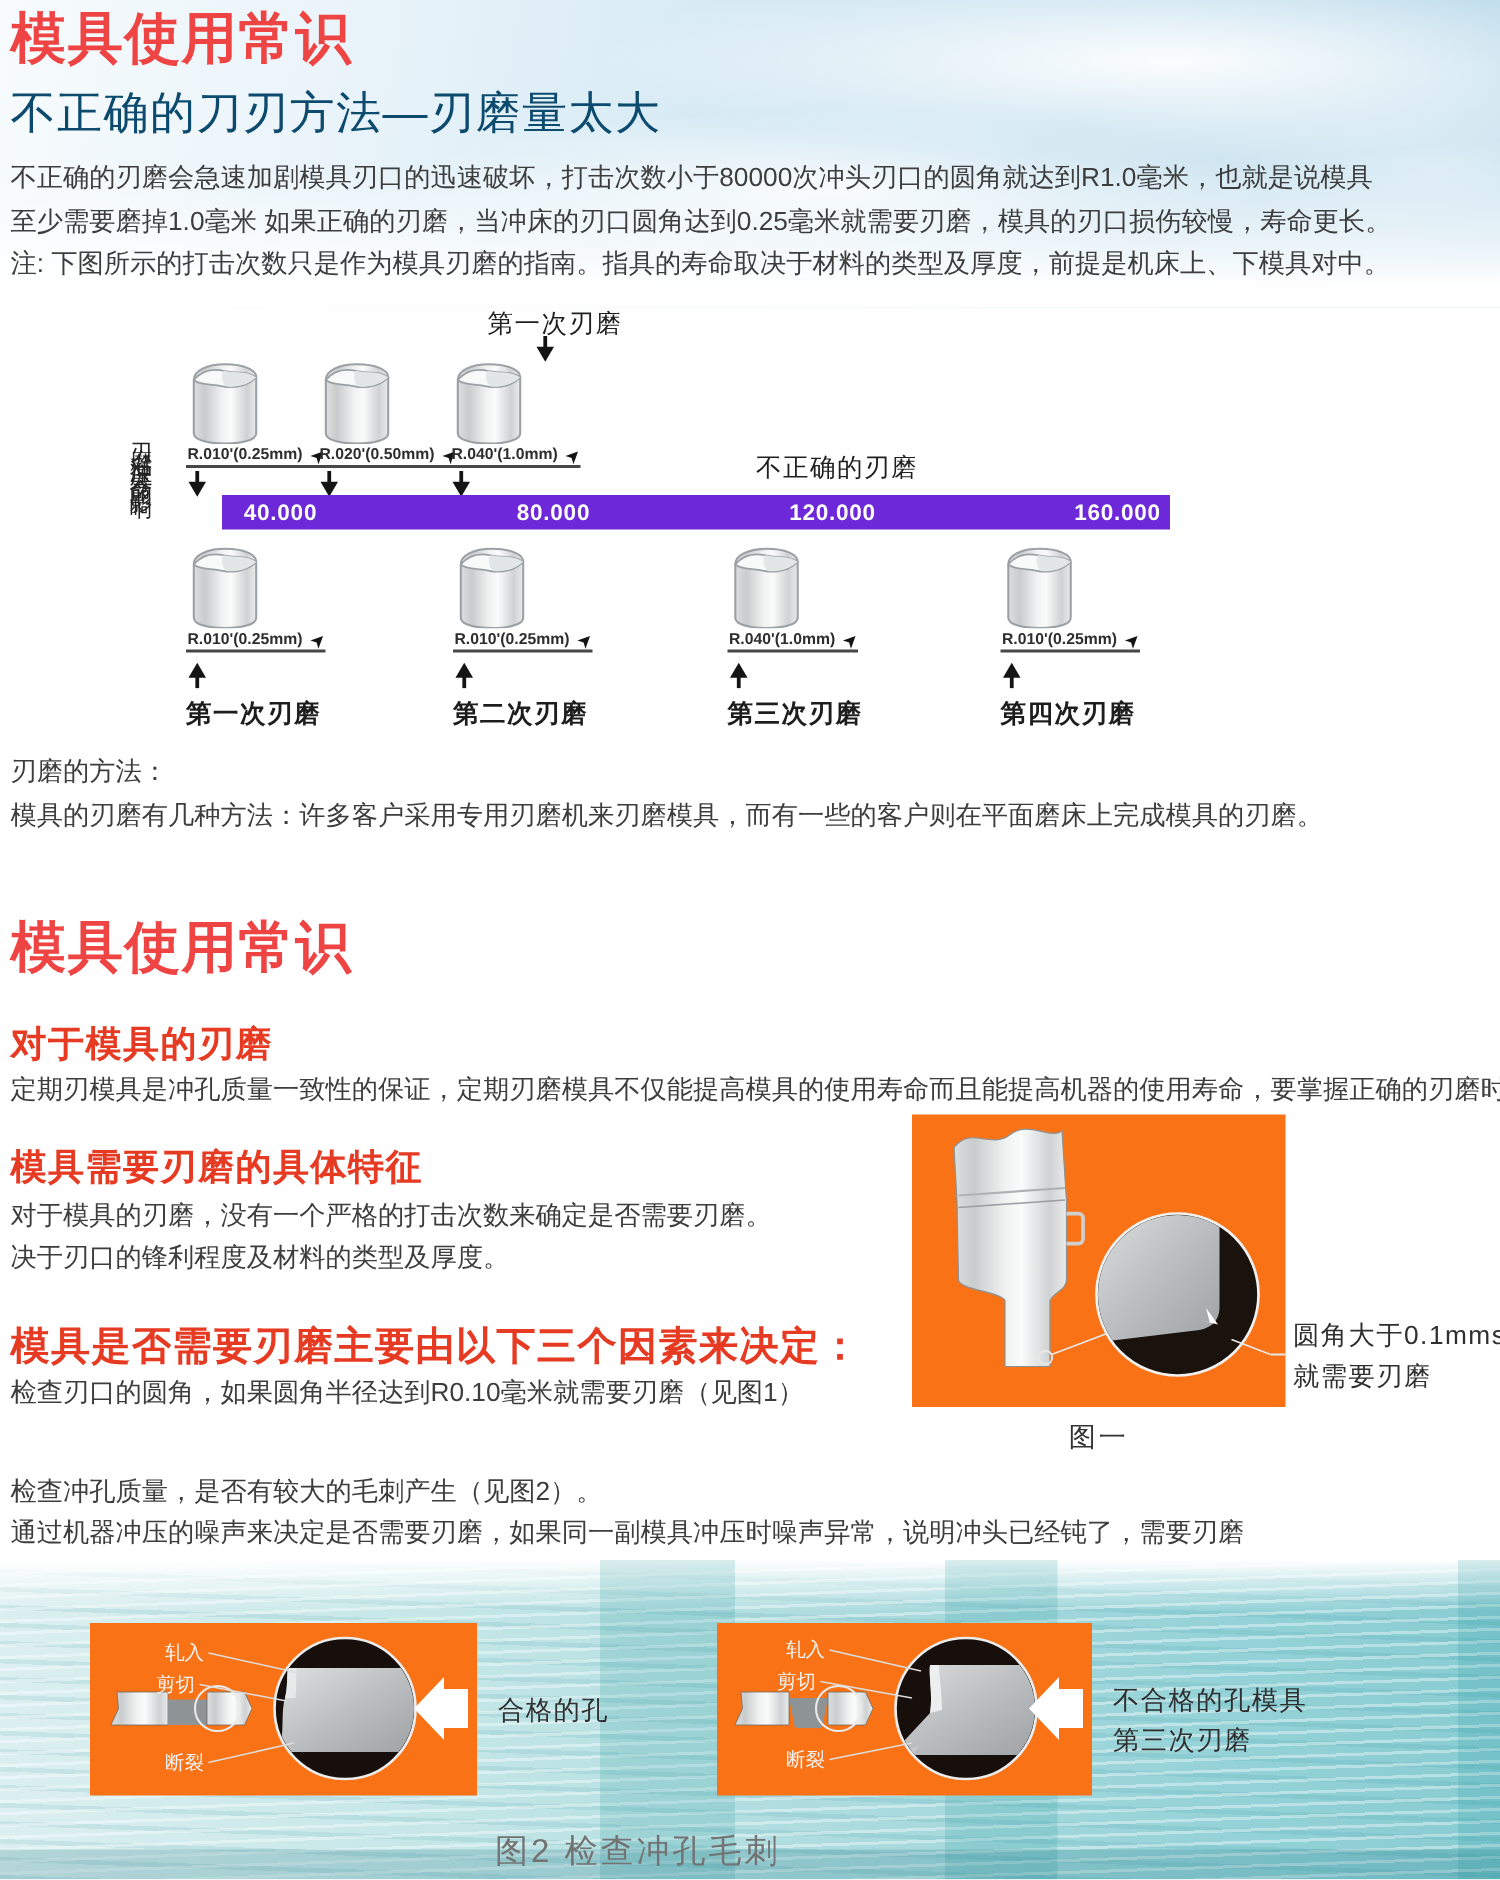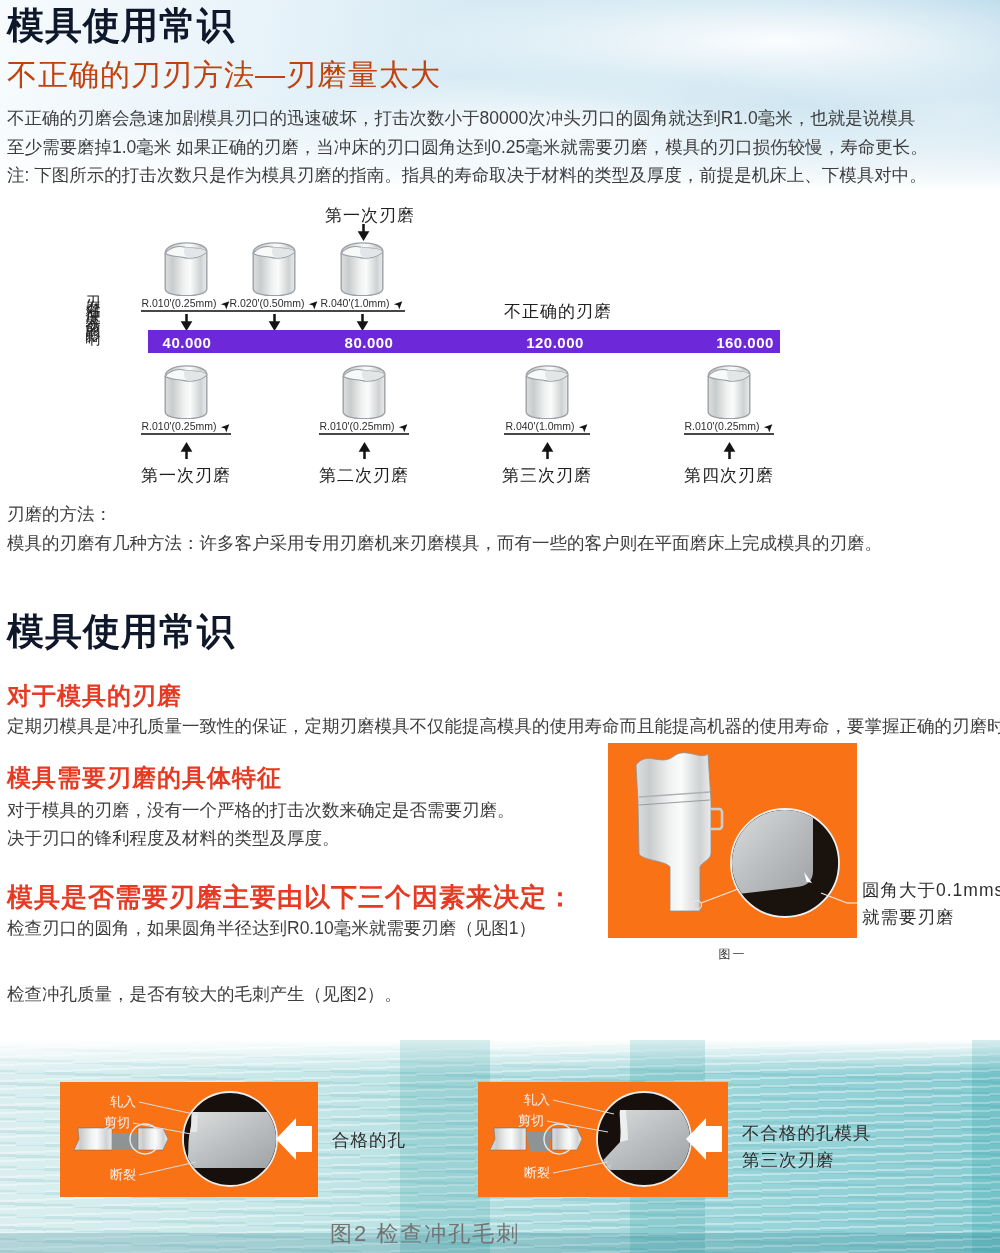--- a/index.html
+++ b/index.html
@@ -16,43 +16,43 @@
   .water{position:absolute;left:0;top:1040px;width:1000px;height:213px;
     background:
       linear-gradient(180deg,#ffffff 0%,rgba(255,255,255,0) 16%),
       repeating-linear-gradient(178deg, rgba(255,255,255,.38) 0 2px, rgba(255,255,255,0) 2px 8px),
       repeating-linear-gradient(2deg, rgba(24,135,148,.10) 0 3px, rgba(255,255,255,0) 3px 12px),
       linear-gradient(90deg,#dceff0 0%,#c6e7e8 28%,#aedcdf 55%,#96d3d8 80%,#88ccd2 100%);}
   .water-stripe{position:absolute;top:0;bottom:0;background:rgba(21,140,152,.16);}
   .water-bottom{position:absolute;left:0;right:0;bottom:0;height:20px;background:rgba(14,108,124,.20);}
   
   .abs{position:absolute;}
-  .h-big{font-size:37px;font-weight:bold;color:#0f172a;letter-spacing:1px;line-height:1.1;}
-  .h-sub{font-size:30px;font-weight:500;color:#c2410c;letter-spacing:1px;}
+  .h-big{font-size:37px;font-weight:bold;color:#ef4444;letter-spacing:1px;line-height:1.1;}
+  .h-sub{font-size:30px;font-weight:500;color:#0c4a6e;letter-spacing:1px;}
   .h-sec{font-size:24px;font-weight:600;color:#e63a22;letter-spacing:1px;}
   .body-t{font-size:17.5px;color:#3d3d3d;line-height:28.5px;white-space:nowrap;}
   .red-note{font-size:16.5px;font-weight:bold;color:#e8451f;letter-spacing:.5px;}
   .dlabel{font-size:17px;color:#1f1f1f;letter-spacing:1px;}
   .side-label{writing-mode:vertical-rl;letter-spacing:4px;font-size:15px;color:#222;}
   
-  .punit{position:absolute;width:124px;display:flex;flex-direction:column;align-items:center;}
+  .punit{position:absolute;width:124px;display:flex;flex-direction:column;align-items:flex-start;font-weight:bold;}
   .punch-svg{width:52px;height:56px;}
   .rlabel{font-size:10.5px;color:#2d2d2d;border-bottom:2px solid #474747;
           padding:0 15px 1px 1px;position:relative;white-space:nowrap;margin-top:1px;}
   .cur{position:absolute;right:0;bottom:0;font-size:12px;line-height:12px;
        transform:rotate(-45deg);color:#141414;}
   .arr{width:15px;height:18px;margin-top:2px;}
   .arr-up{margin-top:6px;}
   .pname{font-size:17px;color:#1d1d1d;margin-top:5px;letter-spacing:1px;white-space:nowrap;}
   .bar{position:absolute;left:148px;top:330px;width:632px;height:23px;background:#6d28d9;}
   .bar-num{position:absolute;top:50%;transform:translate(-50%,-50%);
            color:#ffffff;font-size:15px;font-weight:600;letter-spacing:.5px;}
   
   .figbox{position:absolute;background:#f97316;}
-  .fig-caption{font-size:12px;color:#333;text-align:center;letter-spacing:2px;}
+  .fig-caption{font-size:18px;color:#333;text-align:center;letter-spacing:2px;}
   .note-t{font-size:17.5px;color:#2f2f2f;font-weight:500;line-height:27px;letter-spacing:1px;white-space:nowrap;}
   .cap2{font-size:22px;color:#737373;font-weight:500;letter-spacing:2px;}
   svg text{font-family:"Liberation Sans","DejaVu Sans",sans-serif;}
 </style>
 </head>
 <body>
 
 <div class="page">
 
   <svg width="0" height="0" style="position:absolute" aria-hidden="true">
@@ -190,20 +190,21 @@
 
   <div class="abs h-big" style="left:7px;top:612px">模具使用常识</div>
   <div class="abs h-sec" style="left:7px;top:680px">对于模具的刃磨</div>
   <div class="abs body-t" style="left:7px;top:712px">定期刃模具是冲孔质量一致性的保证，定期刃磨模具不仅能提高模具的使用寿命而且能提高机器的使用寿命，要掌握正确的刃磨时间。</div>
   <div class="abs h-sec" style="left:7px;top:762px">模具需要刃磨的具体特征</div>
   <div class="abs body-t" style="left:7px;top:796px">对于模具的刃磨，没有一个严格的打击次数来确定是否需要刃磨。</div>
   <div class="abs body-t" style="left:7px;top:824px">决于刃口的锋利程度及材料的类型及厚度。</div>
   <div class="abs h-sec" style="left:7px;top:880px;font-size:26px">模具是否需要刃磨主要由以下三个因素来决定：</div>
   <div class="abs body-t" style="left:7px;top:914px">检查刃口的圆角，如果圆角半径达到R0.10毫米就需要刃磨（见图1）</div>
   <div class="abs body-t" style="left:7px;top:980px">检查冲孔质量，是否有较大的毛刺产生（见图2）。</div>
+  <div class="abs body-t" style="left:7px;top:1007px">通过机器冲压的噪声来决定是否需要刃磨，如果同一副模具冲压时噪声异常，说明冲头已经钝了，需要刃磨</div>
 
   <div class="figbox" style="left:608px;top:743px;width:249px;height:195px">
     <svg width="249" height="195" viewBox="0 0 249 195">
       <path d="M28,22 C40,7 52,24 66,13 C78,4 92,17 100,11 L103,58 L103,110 C103,117 95,118 92,124 L92,168 L62,168 L62,124 C59,118 31,117 31,110 L30,58 Z" fill="url(#gradMetal)" stroke="#8d9194" stroke-width="0.8"></path>
       <path d="M31,54 L102,49" stroke="#aeb2b4" stroke-width="1.5" fill="none"></path>
       <path d="M31,62 L102,57" stroke="#999da0" stroke-width="1" fill="none"></path>
       <path d="M103,66 h8 a3,3 0 0 1 3,3 v14 a3,3 0 0 1 -3,3 h-8" fill="none" stroke="#cfcfcf" stroke-width="2.5"></path>
       <circle cx="89" cy="162" r="4.5" fill="none" stroke="#e8e8e8" stroke-width="1.2"></circle>
       <line x1="93" y1="160" x2="130" y2="146" stroke="#e8e8e8" stroke-width="1.2"></line>
       <clipPath id="clipFig1">

